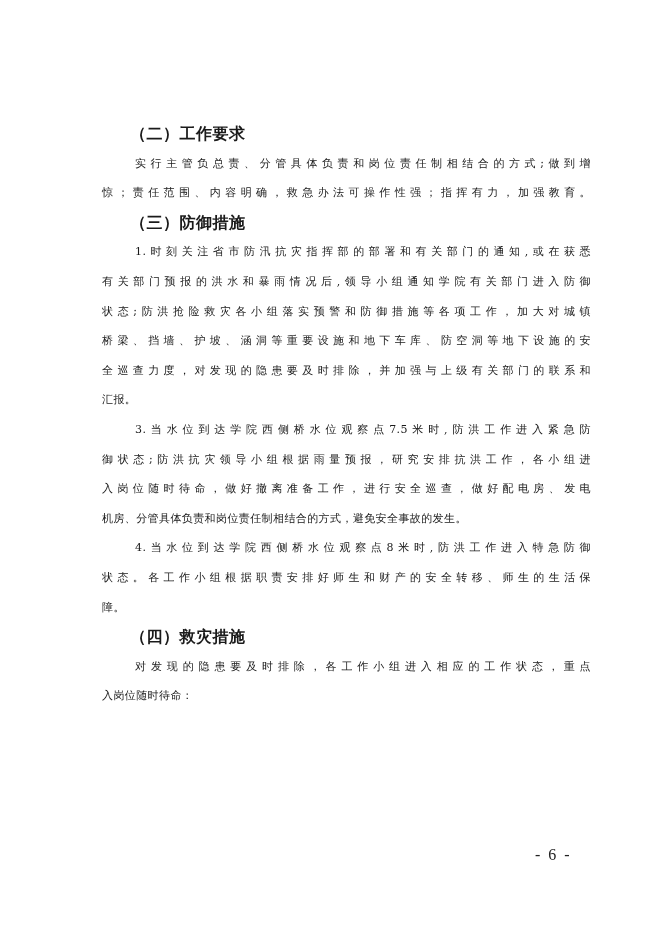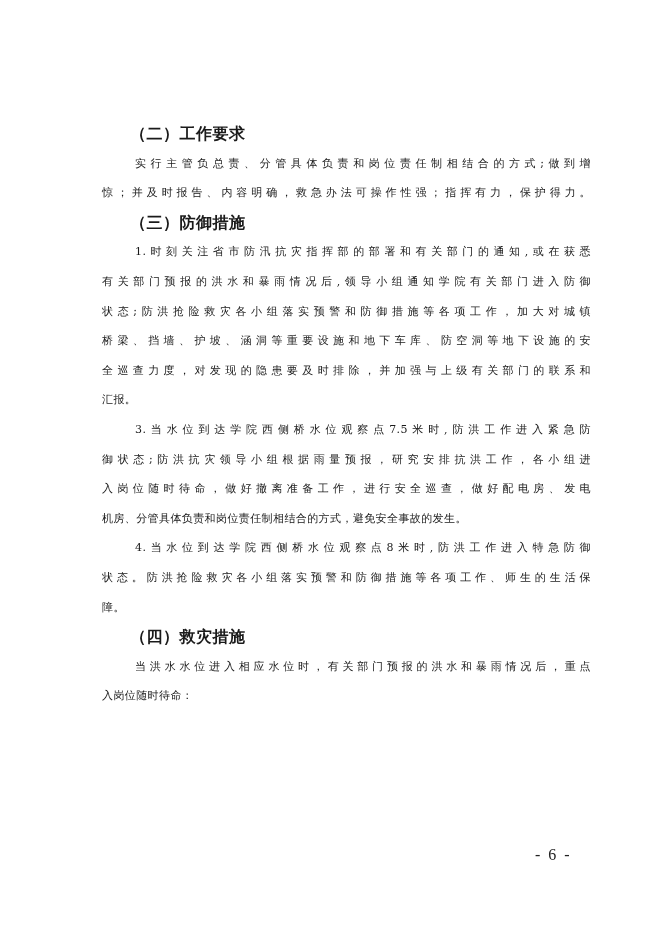--- a/index.html
+++ b/index.html
@@ -12,44 +12,44 @@
   .heading { font-family: "DejaVu Sans", "Liberation Sans", sans-serif; font-weight: bold; font-size: 16px; line-height: 29.6px; height: 29.6px; padding-left: 28px; letter-spacing: 0.5px; }
   .pagenum { position: absolute; left: 535px; top: 846px; font-size: 16px; font-family: "Liberation Serif", serif; color: #222; letter-spacing: 2px; }
 </style>
 </head>
 <body>
 
 <div class="page">
   <div class="heading">（二）工作要求</div>
   <div>
     <div class="line indent">实行主管负总责、分管具体负责和岗位责任制相结合的方式;做到增</div>
-    <div class="line">惊；并及时报告、内容明确，救急办法可操作性强；指挥有力，保护得力。</div>
+    <div class="line">惊；责任范围、内容明确，救急办法可操作性强；指挥有力，加强教育。</div>
   </div>
 
   <div class="heading">（三）防御措施</div>
   <div>
     <div class="line indent">1.时刻关注省市防汛抗灾指挥部的部署和有关部门的通知,或在获悉</div>
     <div class="line">有关部门预报的洪水和暴雨情况后,领导小组通知学院有关部门进入防御</div>
     <div class="line">状态;防洪抢险救灾各小组落实预警和防御措施等各项工作，加大对城镇</div>
     <div class="line">桥梁、挡墙、护坡、涵洞等重要设施和地下车库、防空洞等地下设施的安</div>
     <div class="line">全巡查力度，对发现的隐患要及时排除，并加强与上级有关部门的联系和</div>
     <div class="line last">汇报。</div>
   </div>
   <div>
     <div class="line indent">3.当水位到达学院西侧桥水位观察点7.5米时,防洪工作进入紧急防</div>
     <div class="line">御状态;防洪抗灾领导小组根据雨量预报，研究安排抗洪工作，各小组进</div>
     <div class="line">入岗位随时待命，做好撤离准备工作，进行安全巡查，做好配电房、发电</div>
     <div class="line last">机房、分管具体负责和岗位责任制相结合的方式，避免安全事故的发生。</div>
   </div>
   <div>
     <div class="line indent">4.当水位到达学院西侧桥水位观察点8米时,防洪工作进入特急防御</div>
-    <div class="line">状态。防洪抢险救灾各小组落实预警和防御措施等各项工作、师生的生活保</div>
+    <div class="line">状态。各工作小组根据职责安排好师生和财产的安全转移、师生的生活保</div>
     <div class="line last">障。</div>
   </div>
 
   <div class="heading">（四）救灾措施</div>
   <div>
-    <div class="line indent">当洪水水位进入相应水位时，有关部门预报的洪水和暴雨情况后，重点</div>
+    <div class="line indent">对发现的隐患要及时排除，各工作小组进入相应的工作状态，重点</div>
     <div class="line last">入岗位随时待命：</div>
   </div>
 </div>
 
 <div class="pagenum">- 6 -</div>
 
 </body></html>

